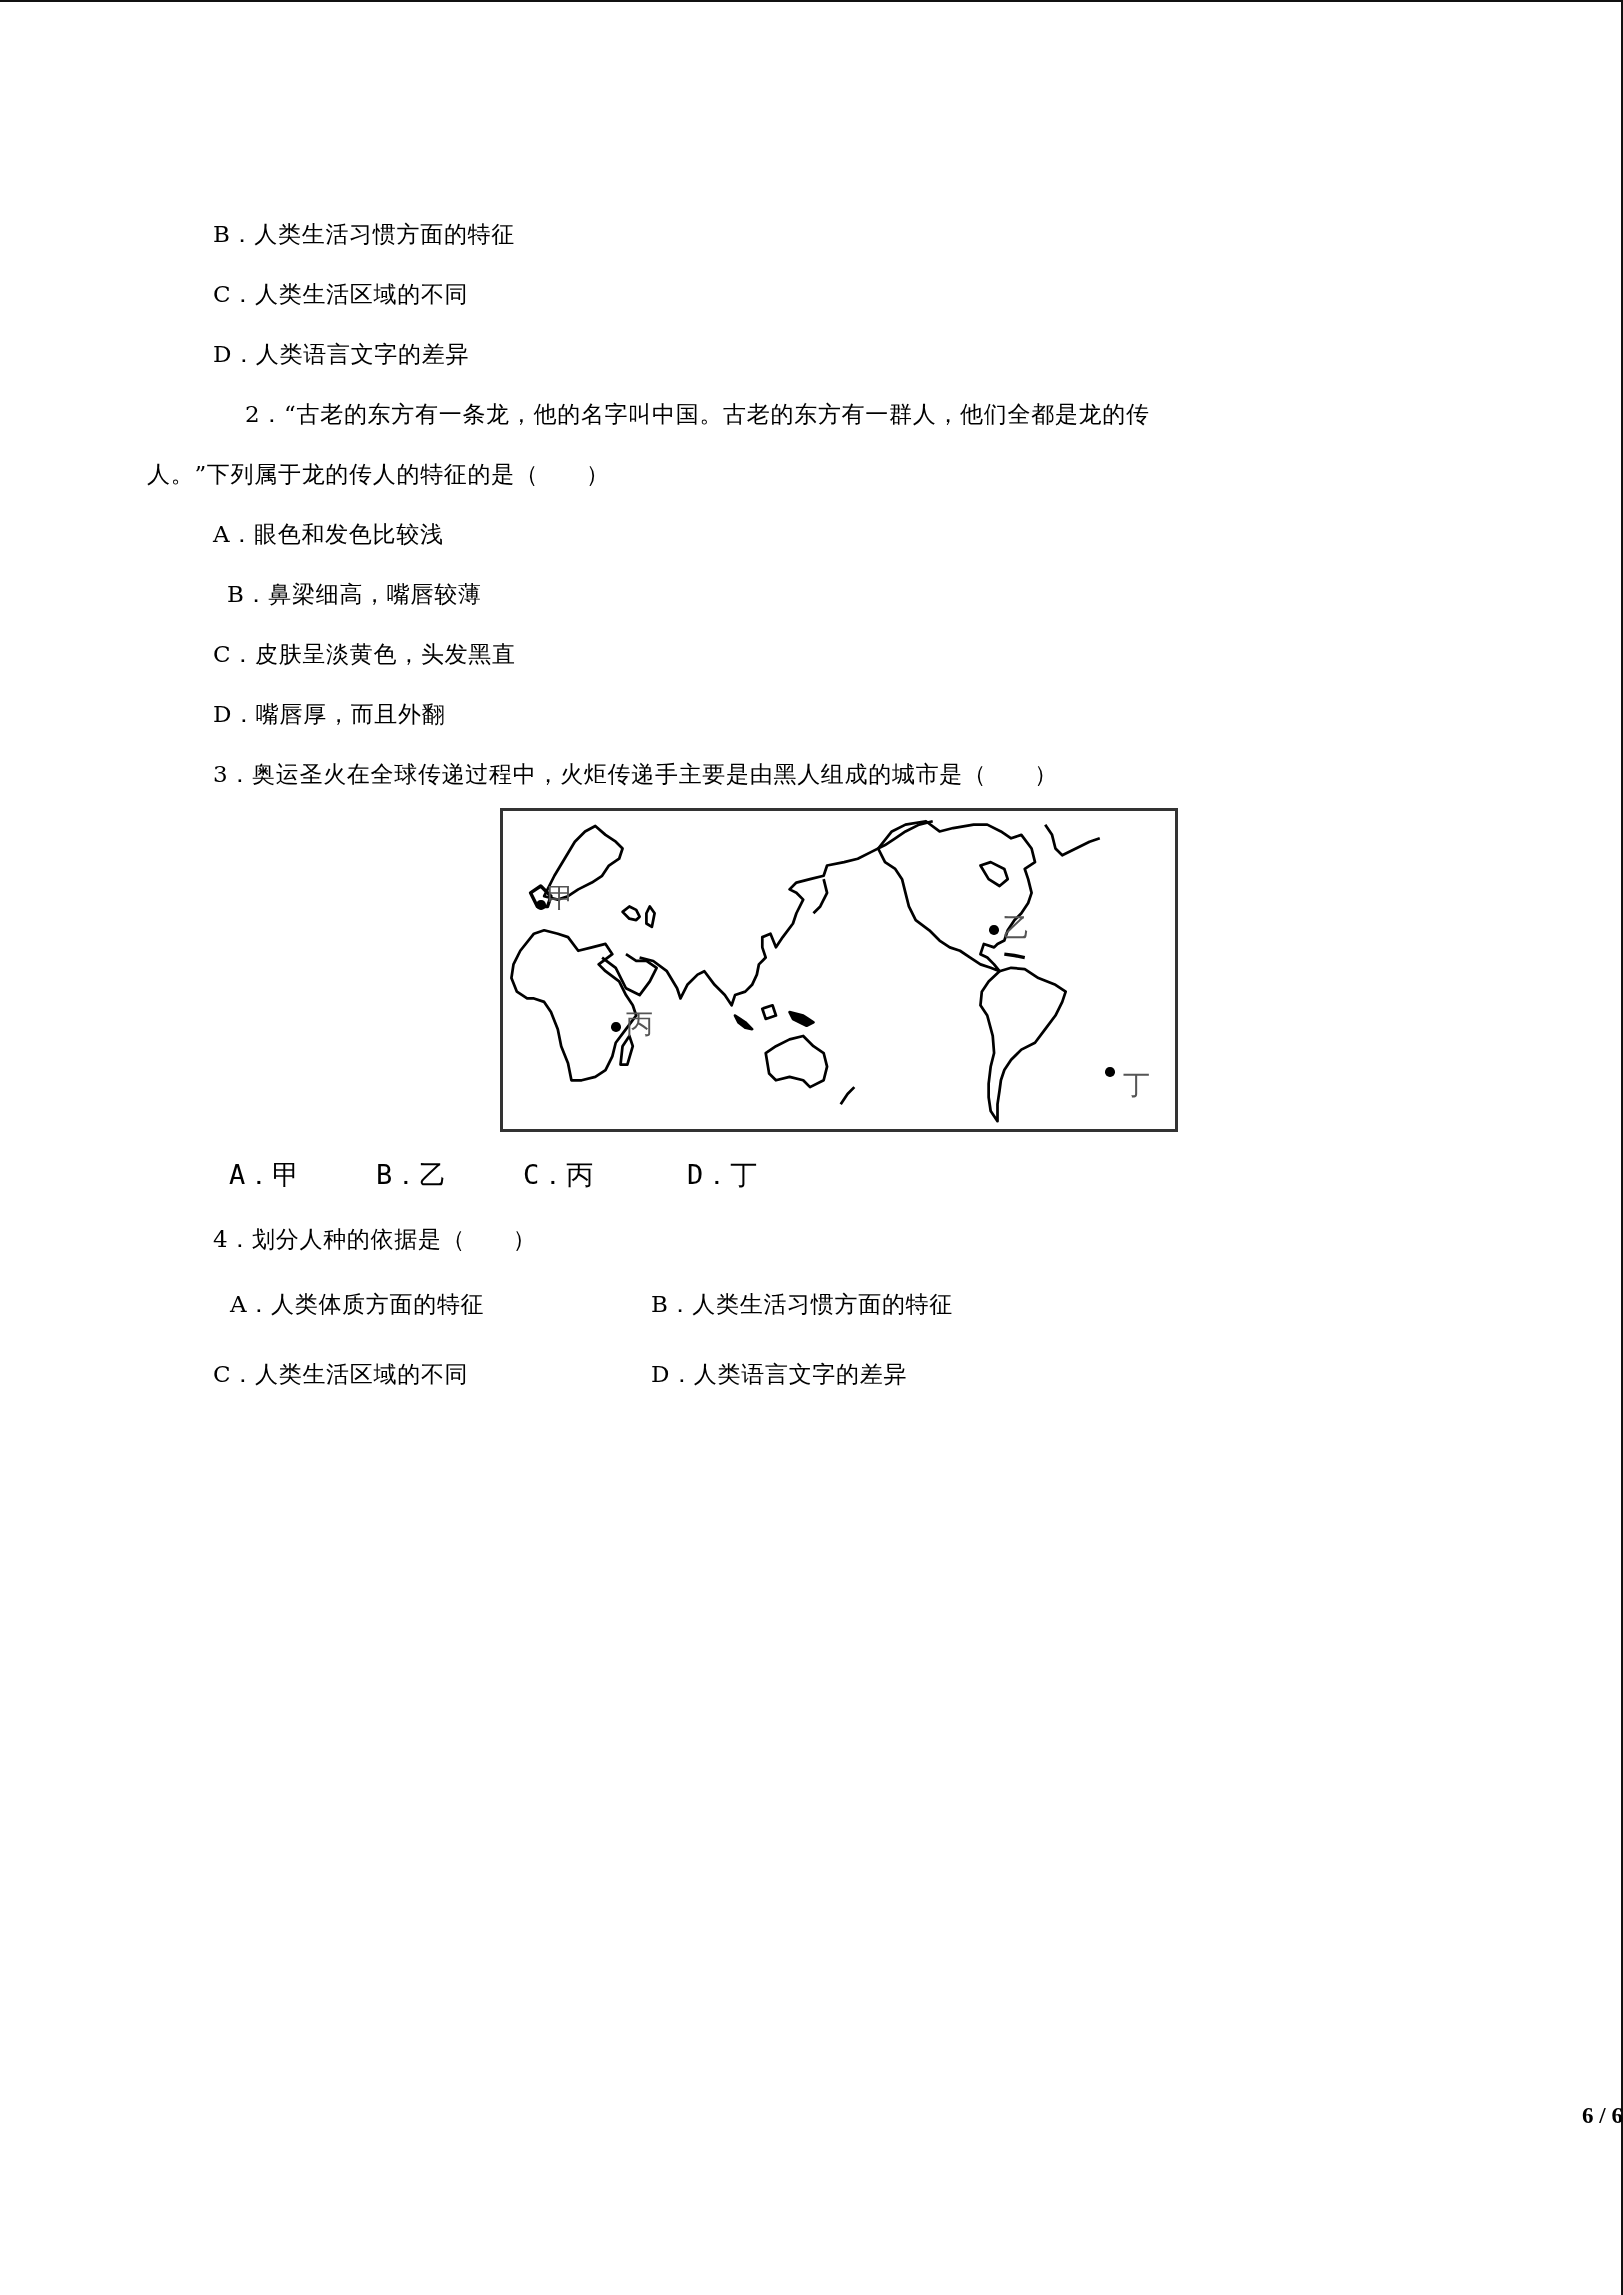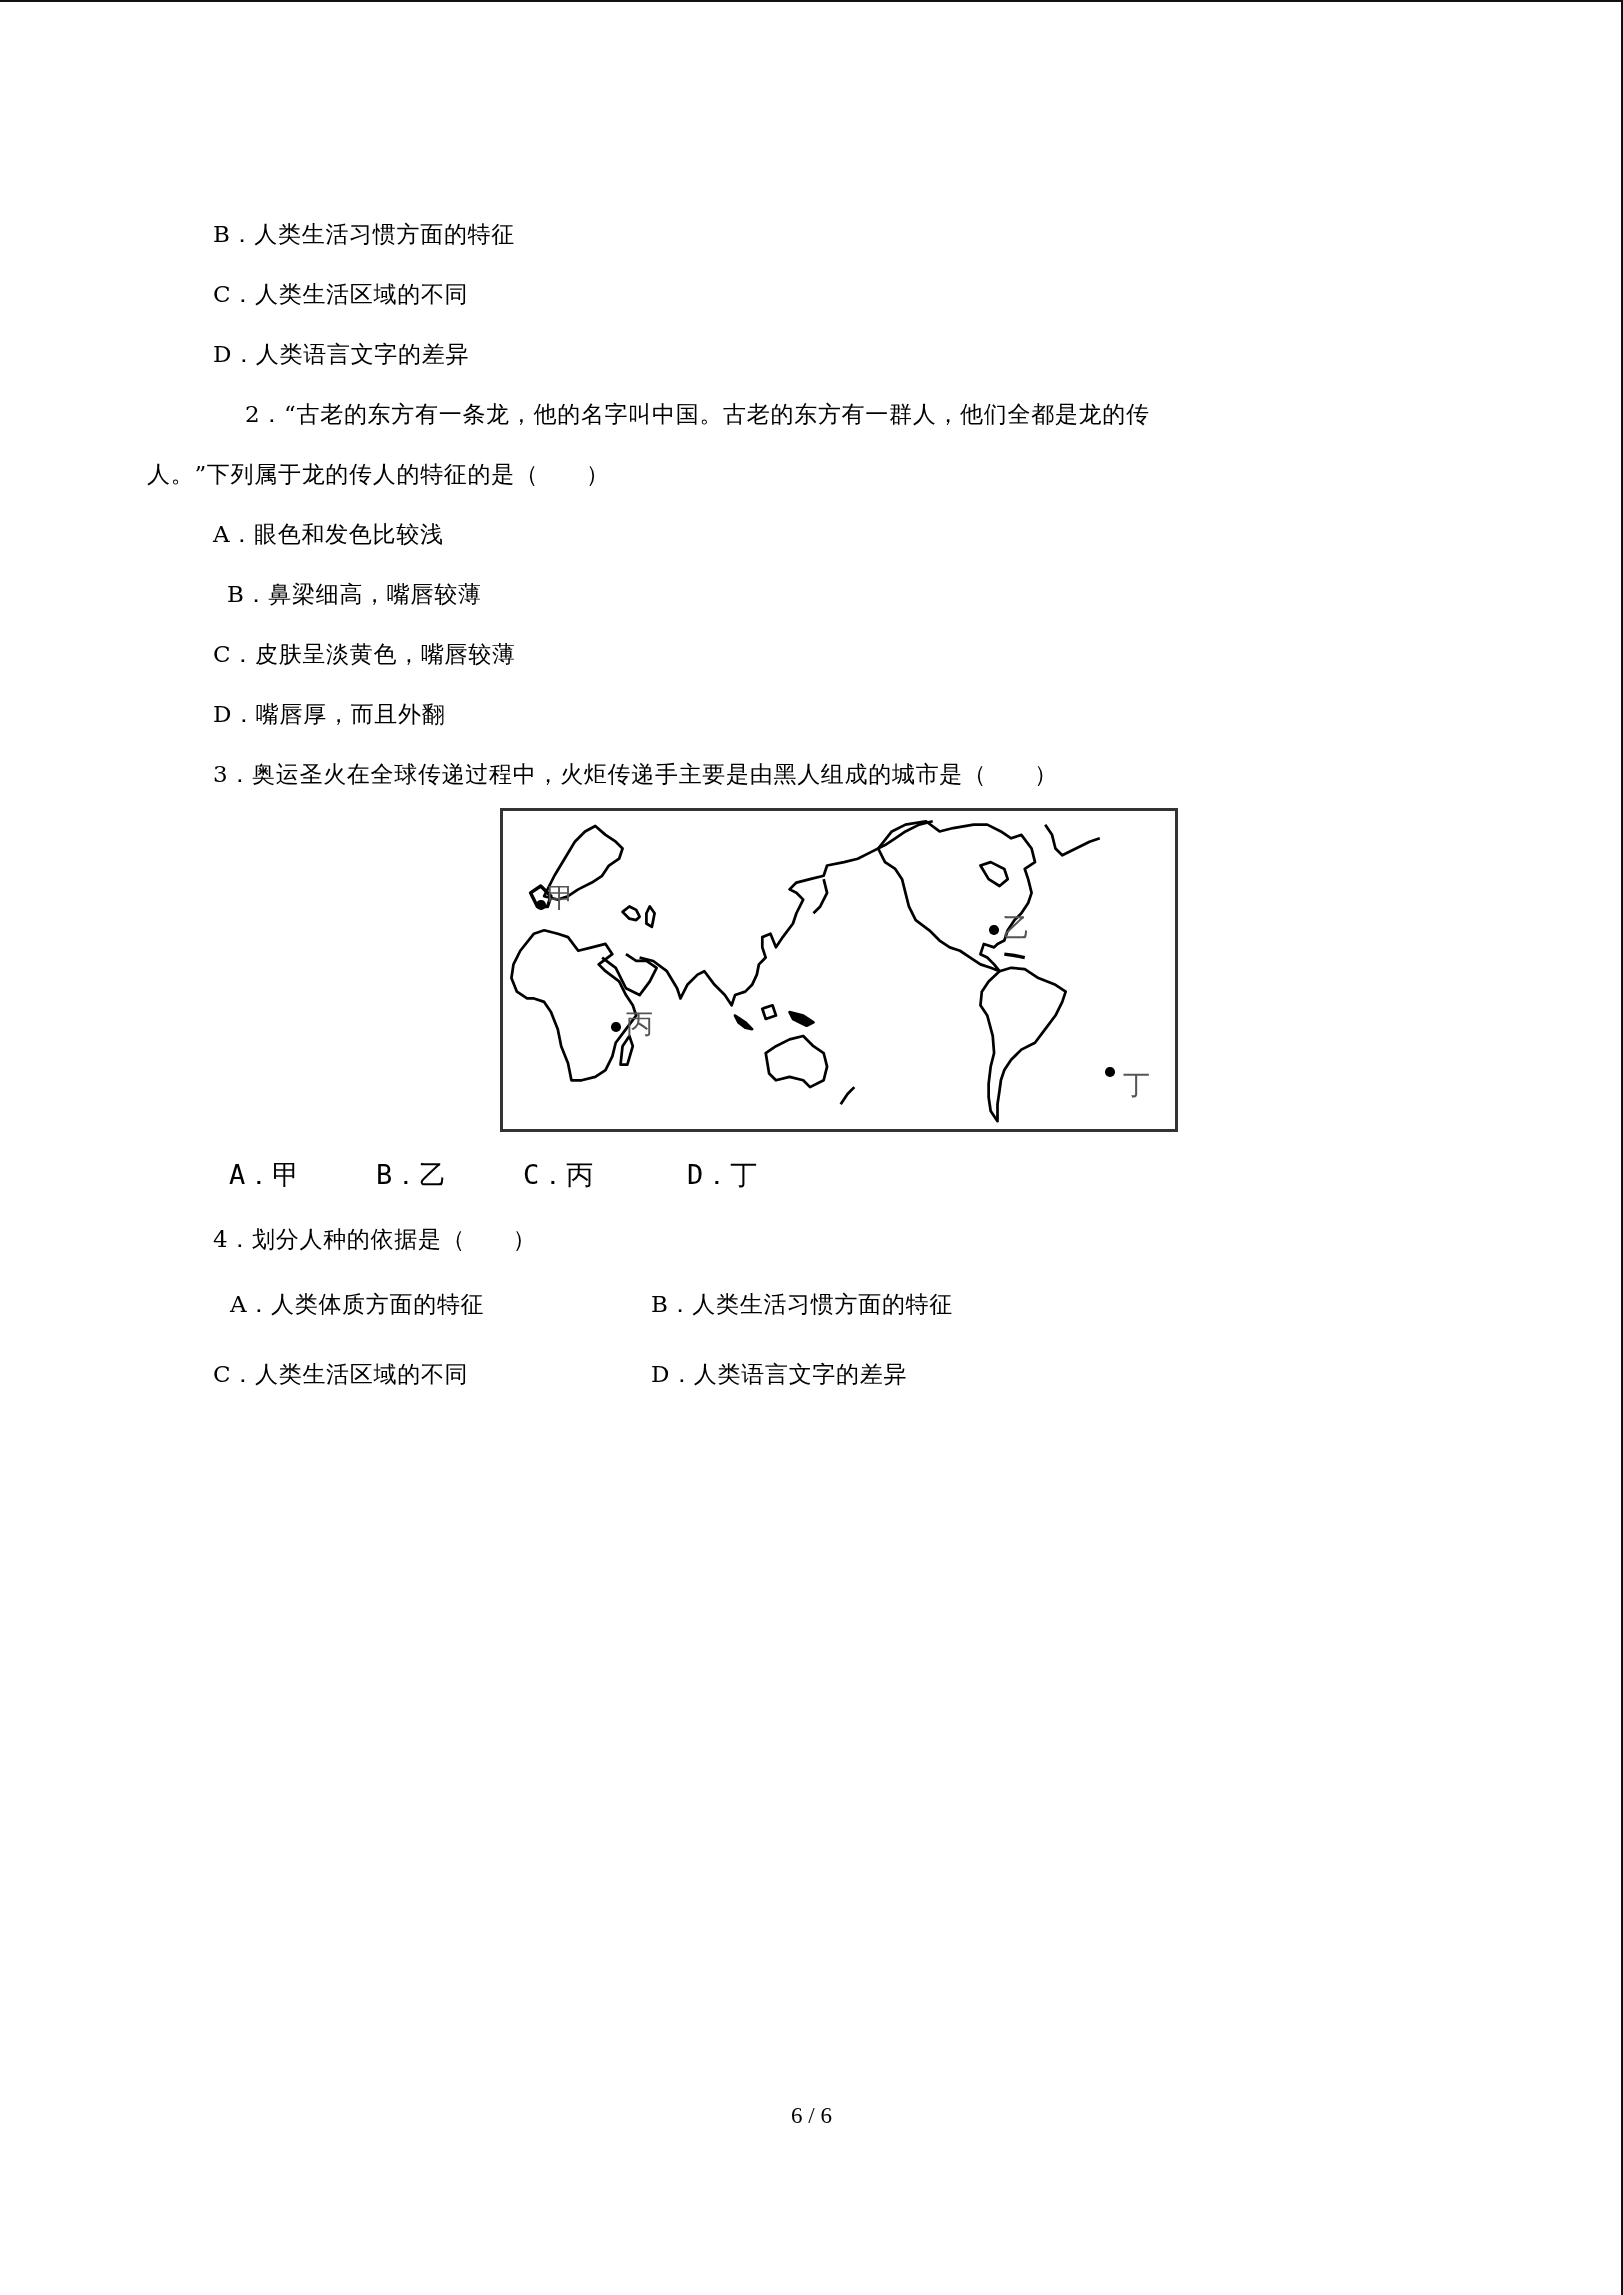--- a/index.html
+++ b/index.html
@@ -25,22 +25,22 @@
   .map-label {
     position: absolute; font-size: 27px; line-height: 30px; color: #555;
   }
   .city-dot {
     position: absolute; width: 9.5px; height: 9.5px; border-radius: 50%; background: #000;
   }
   .answer-row { position: absolute; font-size: 27px; line-height: 38px; white-space: nowrap;
     font-family: "DejaVu Sans Mono", "Liberation Mono", monospace; }
   .answer-row span { display: inline-block; }
   .page-number {
-    position: absolute; left: 0; width: 1623px; top: 2103px; text-align: center;
-    font-family: "Liberation Serif", serif; font-weight: normal; font-size: 23px;
+    position: absolute; left: 0; width: 1623px; top: 2103px; text-align: right;
+    font-family: "Liberation Serif", serif; font-weight: bold; font-size: 23px;
   }
 </style>
 </head>
 <body>
 
 <div class="page-frame"></div>
 
 <div class="line" style="left:213px; top:215px;">
   <span class="opt-label">B．</span><span>人类生活习惯方面的特征</span>
 </div>
@@ -53,21 +53,21 @@
 
 <div class="line" style="left:213px; top:395px;margin-left:32px;">2．“古老的东方有一条龙，他的名字叫中国。古老的东方有一群人，他们全都是龙的传</div>
 <div class="line" style="left:147px; top:455px;">人。”下列属于龙的传人的特征的是（　　）</div>
 <div class="line" style="left:213px; top:515px;">
   <span class="opt-label">A．</span><span>眼色和发色比较浅</span>
 </div>
 <div class="line" style="left:213px; top:575px;margin-left:14px;">
   <span class="opt-label">B．</span><span>鼻梁细高，嘴唇较薄</span>
 </div>
 <div class="line" style="left:213px; top:635px;">
-  <span class="opt-label">C．</span><span>皮肤呈淡黄色，嘴唇较薄</span>
+  <span class="opt-label">C．</span><span>皮肤呈淡黄色，头发黑直</span>
 </div>
 <div class="line" style="left:213px; top:695px;">
   <span class="opt-label">D．</span><span>嘴唇厚，而且外翻</span>
 </div>
 
 <div class="line" style="left:213px; top:755px;">3．奥运圣火在全球传递过程中，火炬传递手主要是由黑人组成的城市是（　　）</div>
 
 <div class="map-box">
   <svg width="672" height="317" viewBox="0 0 985 465">
     <g fill="none" stroke="#000" stroke-width="4" stroke-linejoin="round">

